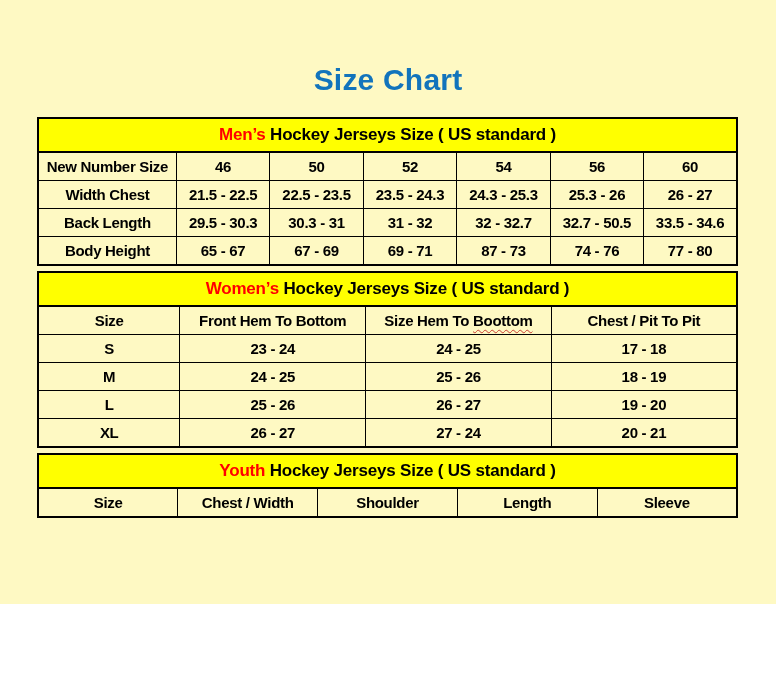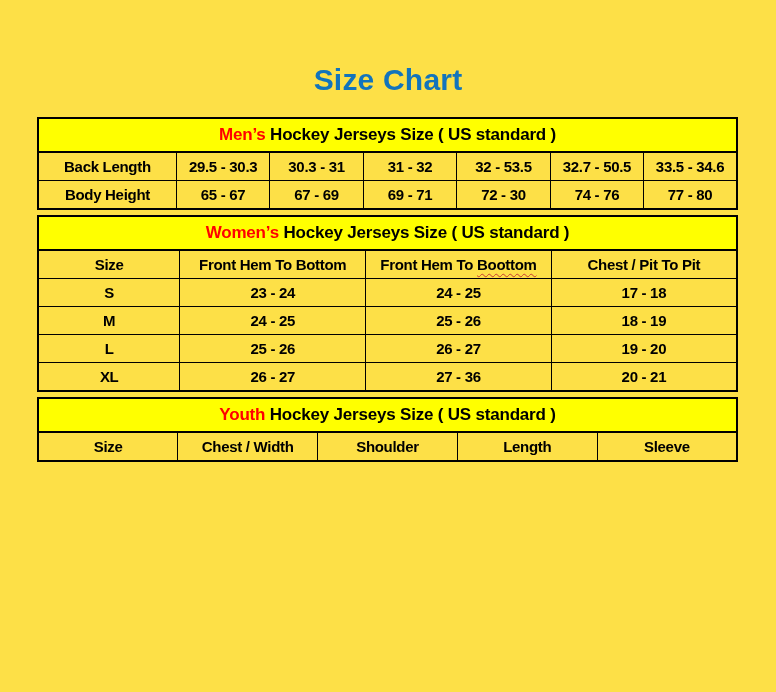--- a/index.html
+++ b/index.html
@@ -8,21 +8,21 @@
     --accent_red:#FF0000;
     --spellcheck_red:#C83C32;
     --ink:#000000;
   }
   html,body{margin:0;padding:0;background:#ffffff;}
   body{
     width:776px;height:692px;overflow:hidden;
     font-family:"Liberation Sans", sans-serif;
     color:var(--ink);
   }
-  .page{position:relative;width:776px;height:692px;background:#fde047;}
+  .page{position:relative;width:776px;height:604px;background:#fef9c3;}
   .page-title{
     margin:0;padding-top:62px;height:36px;line-height:36px;
     text-align:center;font-size:30px;font-weight:bold;
     color:var(--title_blue);letter-spacing:0.2px;
   }
   table.size-table{
     border-collapse:collapse;table-layout:fixed;
     width:701px;margin:0 0 5px 37px;
     border:2.5px solid #000;
   }
@@ -63,55 +63,73 @@
         <col style="width:13.37%">
         <col style="width:13.37%">
         <col style="width:13.37%">
         <col style="width:13.35%">
     </colgroup>
     <tbody>
         <tr>
       <td colspan="7" class="caption"><span class="red">Men’s</span><span> Hockey Jerseys Size ( US standard )</span></td>
     </tr>
     <tr>
+      <td>New Number Size</td>
+      <td>46</td>
+      <td>50</td>
+      <td>52</td>
+      <td>54</td>
+      <td>56</td>
+      <td>60</td>
+    </tr>
+    <tr>
+      <td>Width Chest</td>
+      <td>21.5 - 22.5</td>
+      <td>22.5 - 23.5</td>
+      <td>23.5 - 24.3</td>
+      <td>24.3 - 25.3</td>
+      <td>25.3 - 26</td>
+      <td>26 - 27</td>
+    </tr>
+    <tr>
       <td>Back Length</td>
       <td>29.5 - 30.3</td>
       <td>30.3 - 31</td>
       <td>31 - 32</td>
-      <td>32 - 53.5</td>
+      <td>32 - 32.7</td>
       <td>32.7 - 50.5</td>
       <td>33.5 - 34.6</td>
     </tr>
     <tr>
       <td>Body Height</td>
       <td>65 - 67</td>
       <td>67 - 69</td>
       <td>69 - 71</td>
-      <td>72 - 30</td>
+      <td>87 - 73</td>
       <td>74 - 76</td>
       <td>77 - 80</td>
     </tr>
   </tbody>
     </table>
 
   <table class="size-table">
     <colgroup>
       <col style="width:20.3%">
         <col style="width:26.57%">
         <col style="width:26.57%">
         <col style="width:26.56%">
     </colgroup>
     <tbody>
         <tr>
       <td colspan="4" class="caption"><span class="red">Women’s</span><span> Hockey Jerseys Size ( US standard )</span></td>
     </tr>
     <tr>
       <td>Size</td>
       <td>Front Hem To Bottom</td>
-      <td><span>Front Hem To</span> <span class="spell">Boottom</span></td>
+      <td><span>Size Hem To</span> <span class="spell">Boottom</span></td>
       <td>Chest / Pit To Pit</td>
     </tr>
     <tr>
       <td>S</td>
       <td>23 - 24</td>
       <td>24 - 25</td>
       <td>17 - 18</td>
     </tr>
     <tr>
       <td>M</td>
@@ -121,21 +139,21 @@
     </tr>
     <tr>
       <td>L</td>
       <td>25 - 26</td>
       <td>26 - 27</td>
       <td>19 - 20</td>
     </tr>
     <tr>
       <td>XL</td>
       <td>26 - 27</td>
-      <td>27 - 36</td>
+      <td>27 - 24</td>
       <td>20 - 21</td>
     </tr>
   </tbody>
     </table>
 
   <table class="size-table">
     <colgroup>
       <col style="width:20%">
         <col style="width:20%">
         <col style="width:20%">

